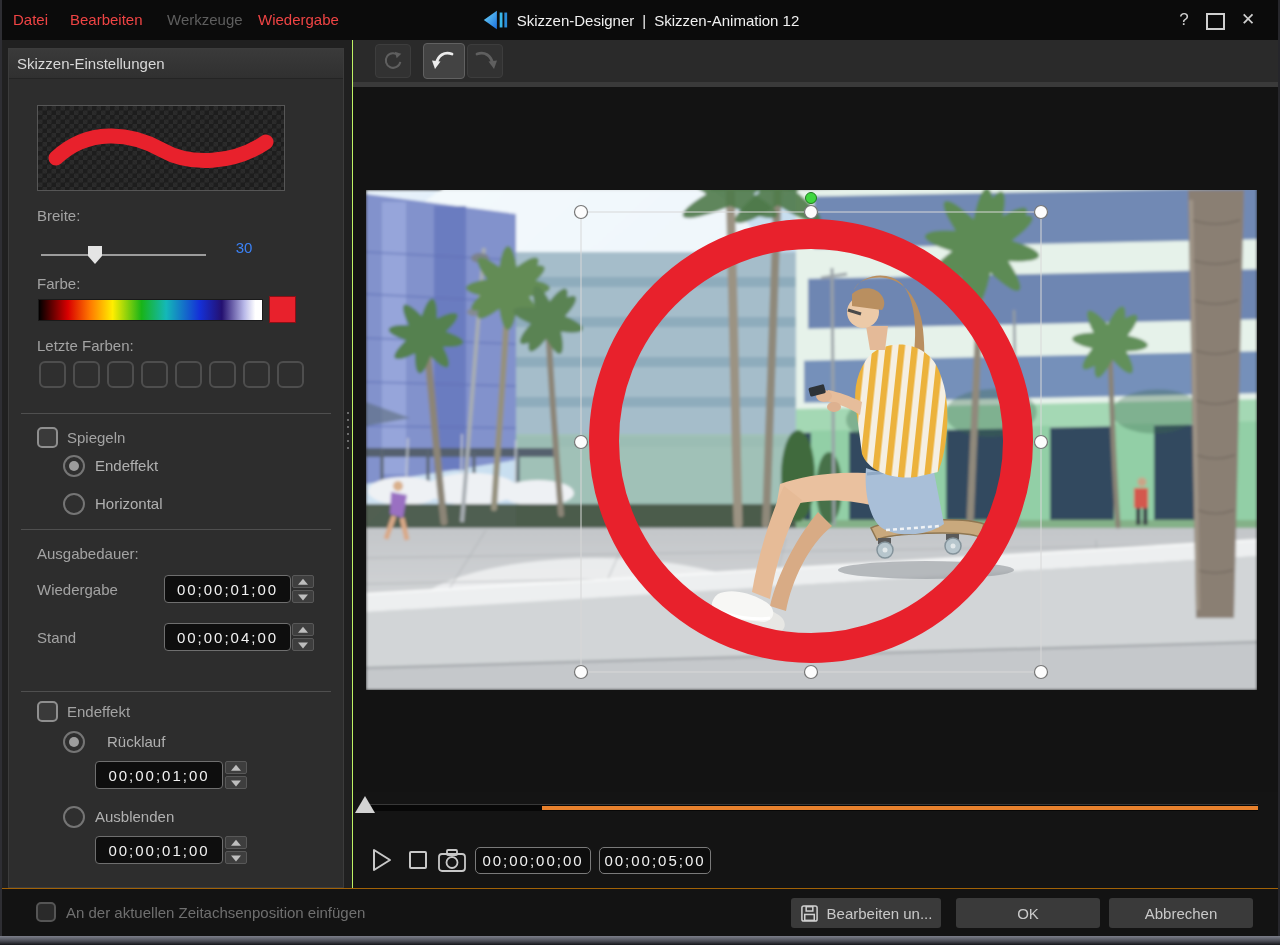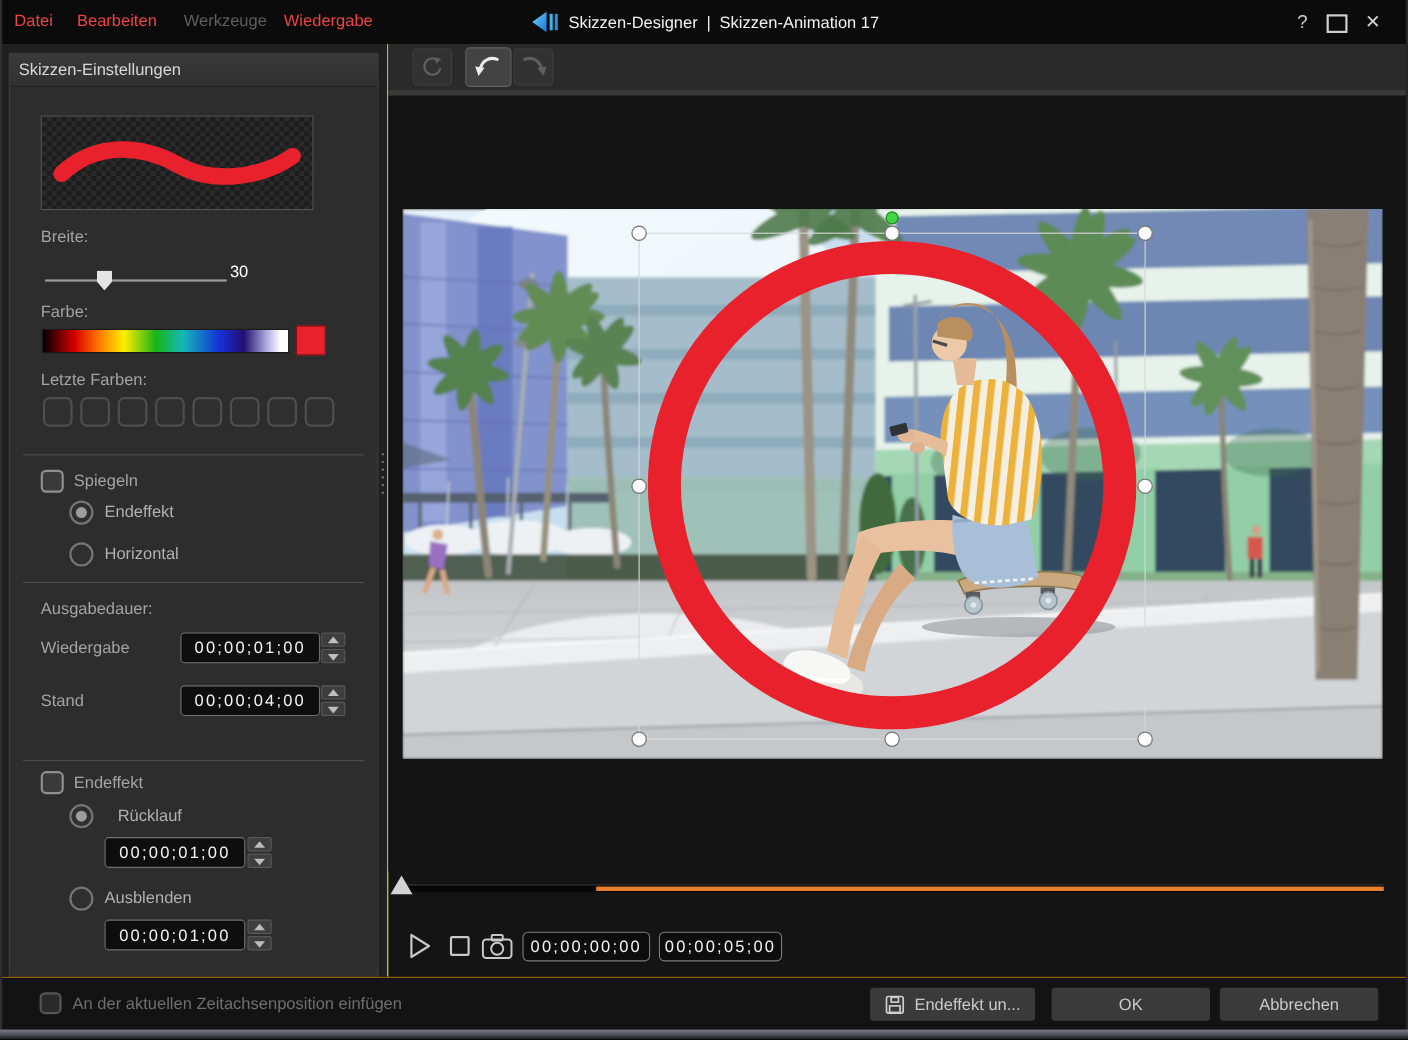--- a/index.html
+++ b/index.html
@@ -25,21 +25,21 @@
   #panel-header{position:absolute;left:0;top:0;width:100%;height:30px;background:linear-gradient(#3a3a3a,#303030);border-bottom:1px solid #242424;color:#d8d8d8;font-size:15px;line-height:30px;padding-left:8px;box-sizing:border-box;}
   #panel-body{position:absolute;left:0;top:30px;width:334px;height:808px;}
   .side-label{position:absolute;font-size:15px;color:#a3a3a3;}
   .side-label.dim{color:#b0b0b0;}
   .divider{position:absolute;left:12px;width:310px;height:1px;background:#4f4f4f;}
 
   #stroke-preview{position:absolute;left:28px;top:26px;width:248px;height:86px;border:1px solid #565656;box-sizing:border-box;background-color:#1d1d1d;background-image:linear-gradient(45deg,#2b2b2b 25%,transparent 25%,transparent 75%,#2b2b2b 75%),linear-gradient(45deg,#2b2b2b 25%,transparent 25%,transparent 75%,#2b2b2b 75%);background-size:9px 9px;background-position:0 0,4.5px 4.5px;}
 
   #width-slider-track{position:absolute;left:32px;top:175px;width:165px;height:2px;background:#9c9c9c;}
   #width-slider-thumb{position:absolute;left:79px;top:167px;width:14px;height:18px;background:#e4e4e4;clip-path:polygon(0 0,100% 0,100% 55%,50% 100%,0 55%);}
-  #width-value{position:absolute;left:200px;top:160px;width:70px;font-size:15px;color:#ffffff;}
+  #width-value{position:absolute;left:200px;top:160px;width:70px;text-align:center;font-size:15px;color:#3b82f6;}
 
   #color-gradient{position:absolute;left:29px;top:220px;width:223px;height:20px;border:1px solid #1a1a1a;background:linear-gradient(to right,#000 0%,#d90000 13%,#ff7a00 23%,#ffee00 33%,#18b418 46%,#14b8b8 57%,#1430d8 72%,#241070 82%,#b8b8e8 92%,#fff 97%);}
   #current-color{position:absolute;left:260px;top:217px;width:27px;height:27px;background:#e8212c;border:1px solid #8a1016;box-sizing:border-box;}
 
   .swatch{position:absolute;top:282px;width:27px;height:27px;border:2px solid #4e4e4e;border-radius:6px;background:#2f2f2f;box-sizing:border-box;}
 
   .cb{position:absolute;width:21px;height:21px;border:2px solid #8f8f8f;border-radius:5px;background:#3a3a3a;box-sizing:border-box;}
   .radio{position:absolute;width:22px;height:22px;border:2px solid #757575;border-radius:50%;background:#2f2f2f;box-sizing:border-box;}
   .radio.sel::after{content:'';position:absolute;left:4px;top:4px;width:10px;height:10px;border-radius:50%;background:#9d9d9d;}
 
@@ -95,21 +95,21 @@
           <stop offset="0" stop-color="#6fd8f5"></stop>
               <stop offset="1" stop-color="#1b6fe0"></stop>
         </linearGradient>
           </defs>
         <polygon points="17,2 3,12 17,22" fill="url(#lg1)"></polygon>
         <rect x="20" y="4" width="3" height="16" fill="#3ab6e8"></rect>
         <rect x="25" y="4" width="3" height="16" fill="#2a8ad6"></rect>
       </svg>
       <span>Skizzen-Designer</span>
       <span>|</span>
-      <span>Skizzen-Animation 17</span>
+      <span>Skizzen-Animation 12</span>
     </div>
 
     <span class="winctl" style="left:1172px;">?</span>
     <div id="max-btn" style="left:1206px;"></div>
     <span class="winctl" style="left:1236px;">✕</span>
   </div>
 
   <div id="sidebar">
     <div id="settings-panel">
       <div id="panel-header">Skizzen-Einstellungen</div>
@@ -512,21 +512,21 @@
   <div id="footer">
     <div id="footer-check"></div>
     <div id="footer-label">An der aktuellen Zeitachsenposition einfügen</div>
 
     <div class="foot-btn" style="left:791px;width:150px;">
       <svg width="19" height="19" viewBox="0 0 20 20">
         <rect x="2" y="2" width="16" height="16" rx="2" fill="none" stroke="#cfcfcf" stroke-width="1.6"></rect>
         <rect x="6.5" y="2.8" width="7" height="4.6" fill="none" stroke="#cfcfcf" stroke-width="1.6"></rect>
         <rect x="5" y="11" width="10" height="6.2" fill="none" stroke="#cfcfcf" stroke-width="1.6"></rect>
       </svg>
-      <span>Endeffekt un...</span>
+      <span>Bearbeiten un...</span>
     </div>
     <div class="foot-btn" style="left:956px;width:144px;">
       <span>OK</span>
     </div>
     <div class="foot-btn" style="left:1109px;width:144px;">
       <span>Abbrechen</span>
     </div>
   </div>
 
   <div id="edge-left"></div>

